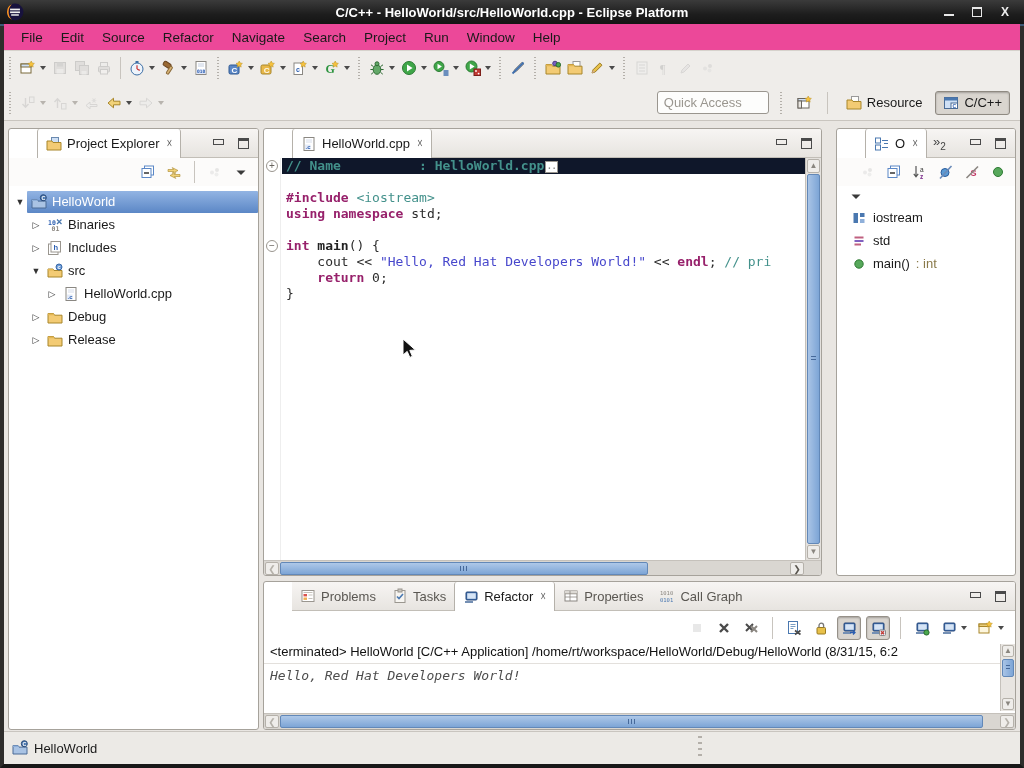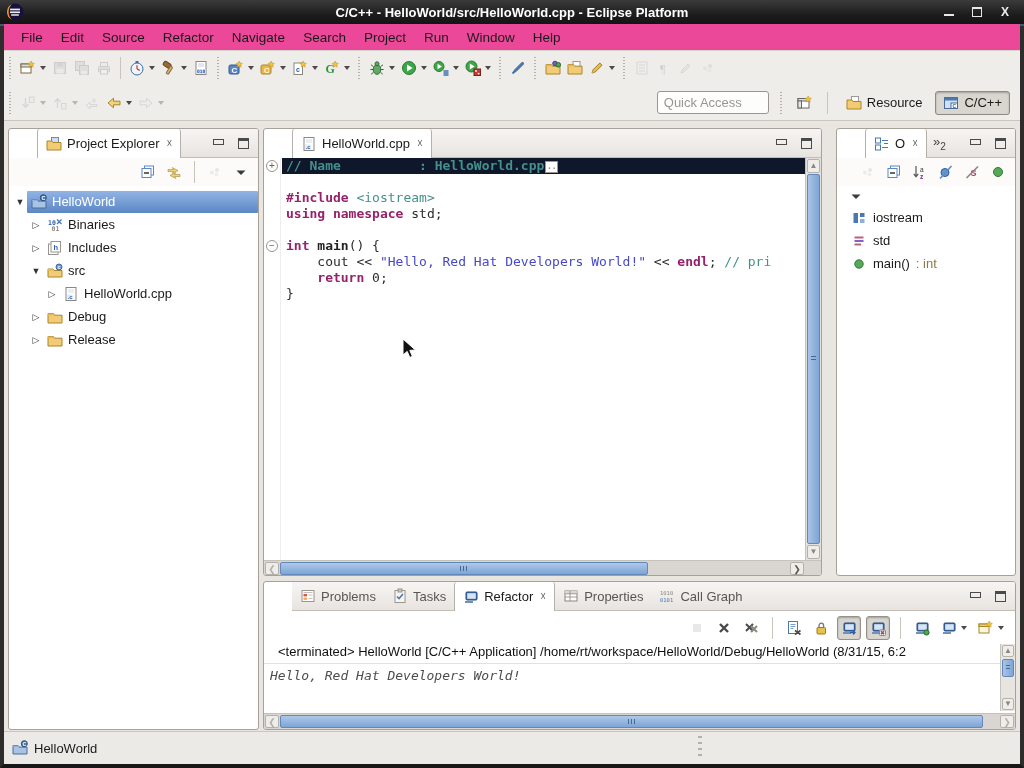--- a/index.html
+++ b/index.html
@@ -112,21 +112,21 @@
 
   
   .oline-menu { height:20px; display:flex; align-items:center; padding-left:8px; }
   .oitem { display:flex; align-items:center; gap:6px; height:23px; padding-left:14px; font-size:13px; color:#1a1a1a; }
   .oitem .icon { width:16px; height:16px; }
   .osuffix { color:#8a7a4a; }
 
   
   .con-toolbar { height:33px; display:flex; align-items:center; justify-content:flex-end; gap:5px;
                  padding-right:8px; background:#fff; }
-  .con-header { height:20px; font-size:13px; color:#111; padding-left:14px; white-space:nowrap; overflow:hidden;
+  .con-header { height:20px; font-size:13px; color:#111; padding-left:6px; white-space:nowrap; overflow:hidden;
                 border-bottom:1px solid #e3e0dc; }
   .con-out { position:relative; height:47px; }
   .con-text { font-family:"DejaVu Sans Mono",monospace; font-size:13px; color:#4d4d4d; padding:4px 0 0 6px;font-style:italic; }
   .con-vscroll { position:absolute; right:0; top:-20px; bottom:0; width:15px; background:#e8e5e1; border-left:1px solid #c5c1bb; }
 
   
   .statusbar { position:absolute; left:0; right:0; bottom:0; height:33px; background:#eceae6;
                border-top:1px solid #c9c5bf; display:flex; align-items:center; padding-left:8px; gap:6px; }
   .statusbar .icon { width:16px; height:16px; }
   .status-label { font-size:13px; color:#1a1a1a; }

